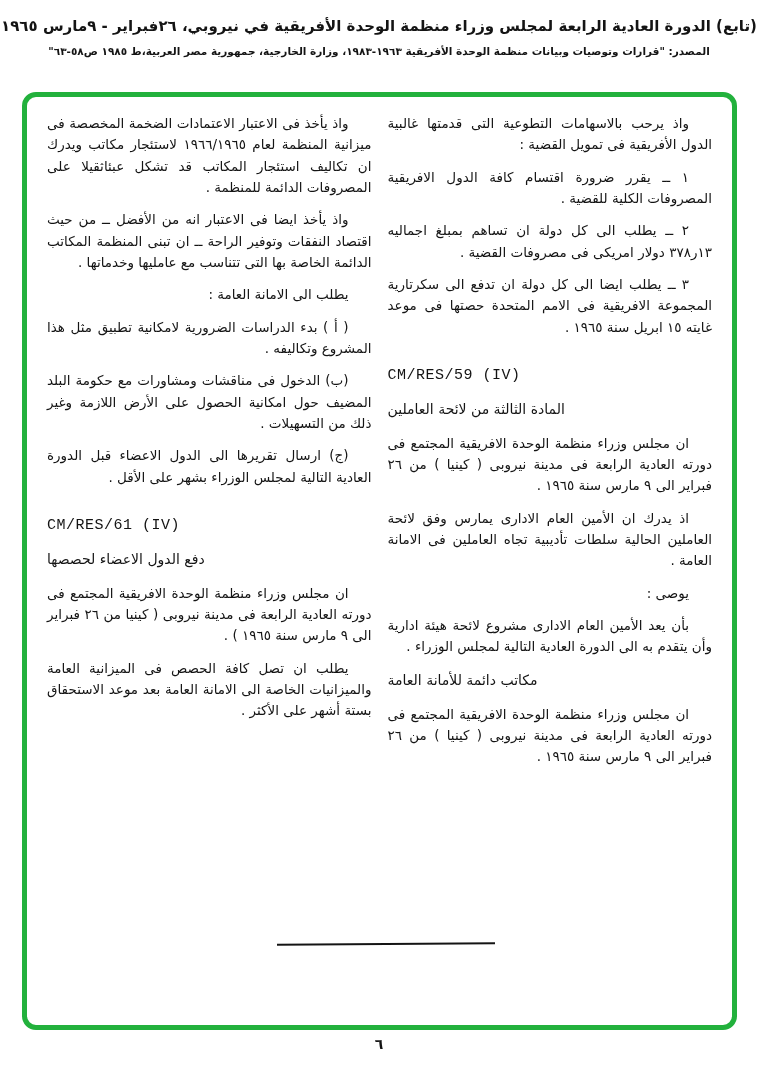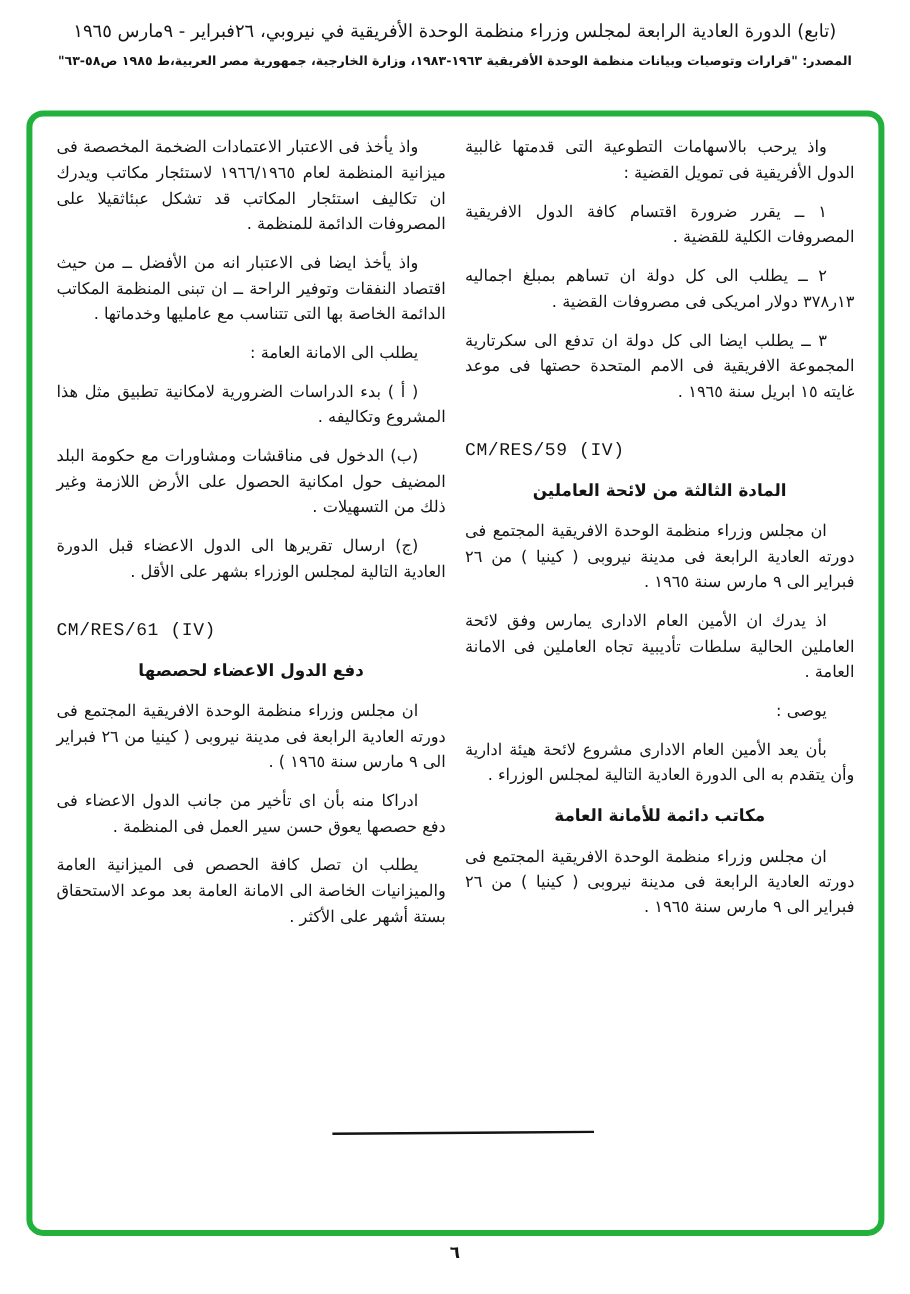--- a/index.html
+++ b/index.html
@@ -20,21 +20,21 @@
   
   .header {
     position: absolute;
     top: 16px;
     left: 0; right: 0;
     text-align: center;
     direction: rtl;
   }
   .title {
     font-size: 15px;
-    font-weight: normal;
+    font-weight: bold;
     line-height: 1.4;
   }
   .source {
     font-size: 10.5px;
     font-weight: bold;
     margin-top: 8px;
   }
 
   
   .frame {
@@ -72,22 +72,22 @@
     direction: ltr;
     text-align: left;
     font-family: Liberation Mono, monospace;
     font-size: 15px;
     letter-spacing: 0.5px;
     margin: 26px 0 10px 0;
     text-indent: 0;
   }
   .heading {
     font-size: 14px;
-    font-weight: bold;
-    text-align: center;
+    font-weight: normal;
+    text-align: left;
     margin: 0 0 13px 0;
     text-indent: 0;
   }
 
   
   .divider {
     position: absolute;
     left: 250px;
     top: 846px;
     width: 218px;
@@ -137,21 +137,20 @@
       <section class="col">
         <p class="para">واذ يأخذ فى الاعتبار الاعتمادات الضخمة المخصصة فى ميزانية المنظمة لعام ١٩٦٦/١٩٦٥ لاستئجار مكاتب ويدرك ان تكاليف استئجار المكاتب قد تشكل عبئاثقيلا على المصروفات الدائمة للمنظمة .</p>
         <p class="para">واذ يأخذ ايضا فى الاعتبار انه من الأفضل ــ من حيث اقتصاد النفقات وتوفير الراحة ــ ان تبنى المنظمة المكاتب الدائمة الخاصة بها التى تتناسب مع عامليها وخدماتها .</p>
         <p class="para">يطلب الى الامانة العامة :</p>
         <p class="para">( أ ) بدء الدراسات الضرورية لامكانية تطبيق مثل هذا المشروع وتكاليفه .</p>
         <p class="para">(ب) الدخول فى مناقشات ومشاورات مع حكومة البلد المضيف حول امكانية الحصول على الأرض اللازمة وغير ذلك من التسهيلات .</p>
         <p class="para">(ج) ارسال تقريرها الى الدول الاعضاء قبل الدورة العادية التالية لمجلس الوزراء بشهر على الأقل .</p>
         <p class="code">CM/RES/61 (IV)</p>
         <h3 class="heading">دفع الدول الاعضاء لحصصها</h3>
         <p class="para">ان مجلس وزراء منظمة الوحدة الافريقية المجتمع فى دورته العادية الرابعة فى مدينة نيروبى ( كينيا من ٢٦ فبراير الى ٩ مارس سنة ١٩٦٥ ) .</p>
-        <p class="para">ادراكا منه بأن اى تأخير من جانب الدول الاعضاء فى دفع حصصها يعوق حسن سير العمل فى المنظمة .</p>
         <p class="para">يطلب ان تصل كافة الحصص فى الميزانية العامة والميزانيات الخاصة الى الامانة العامة بعد موعد الاستحقاق بستة أشهر على الأكثر .</p>
       </section>
 
     </div>
 
     <div class="divider"></div>
   </div>
 
   <div class="page-number">٦</div>
 

